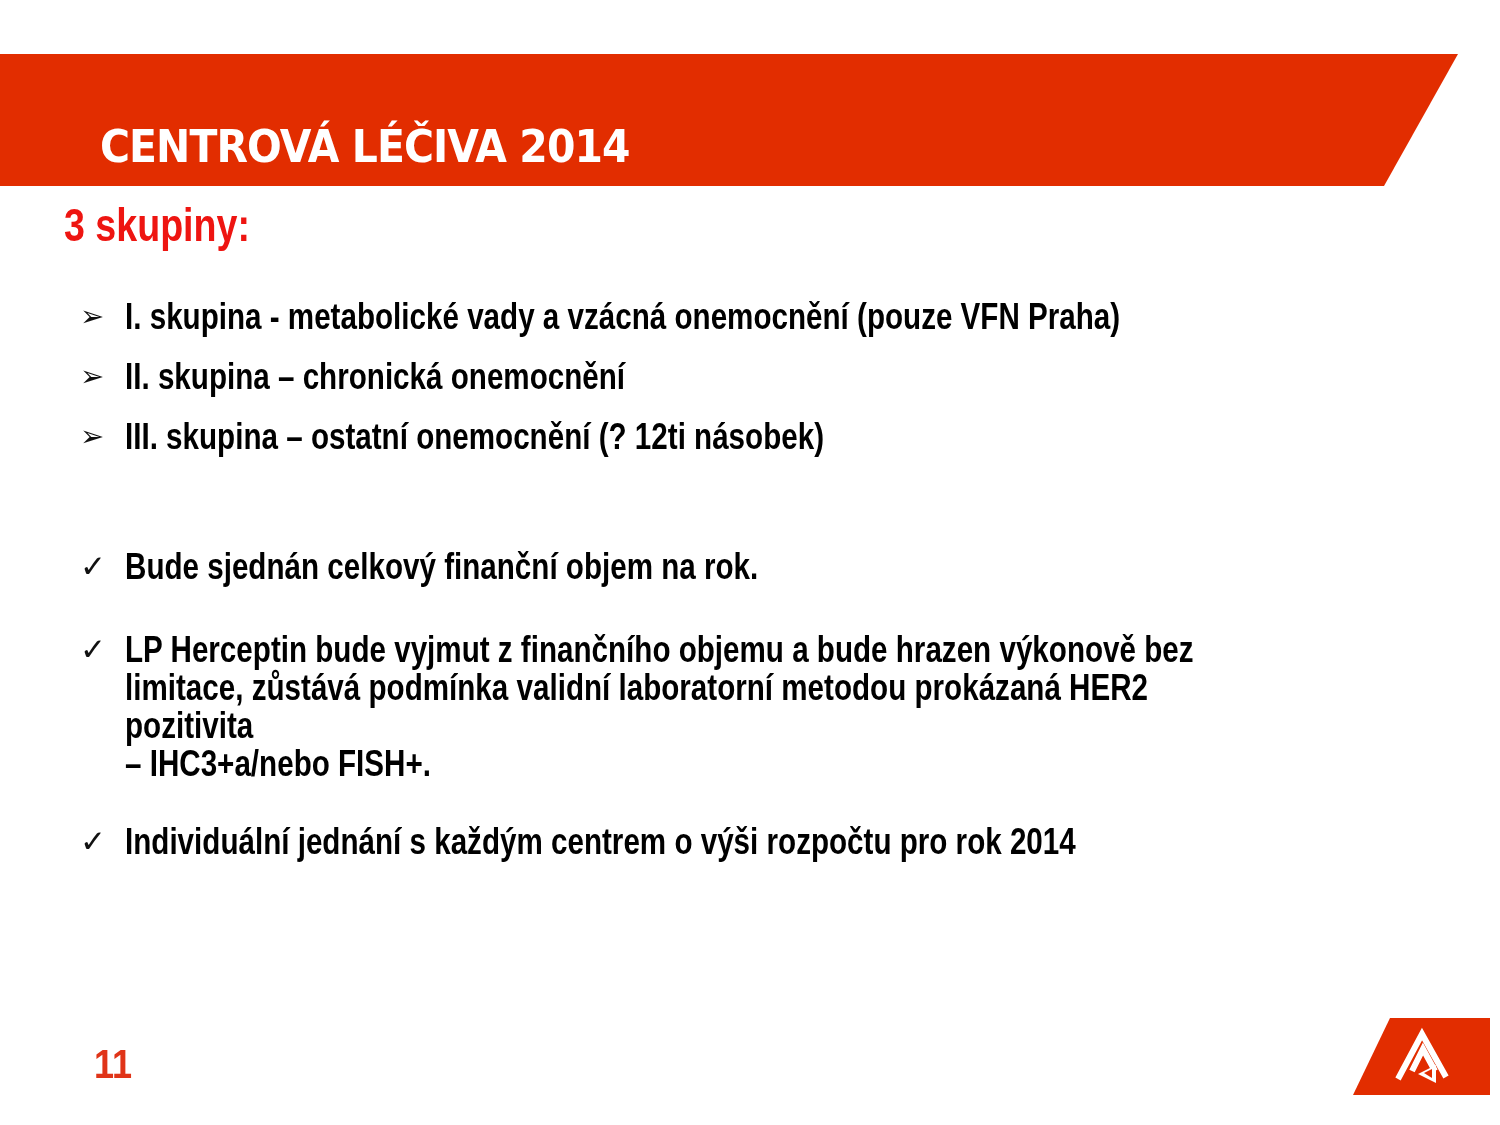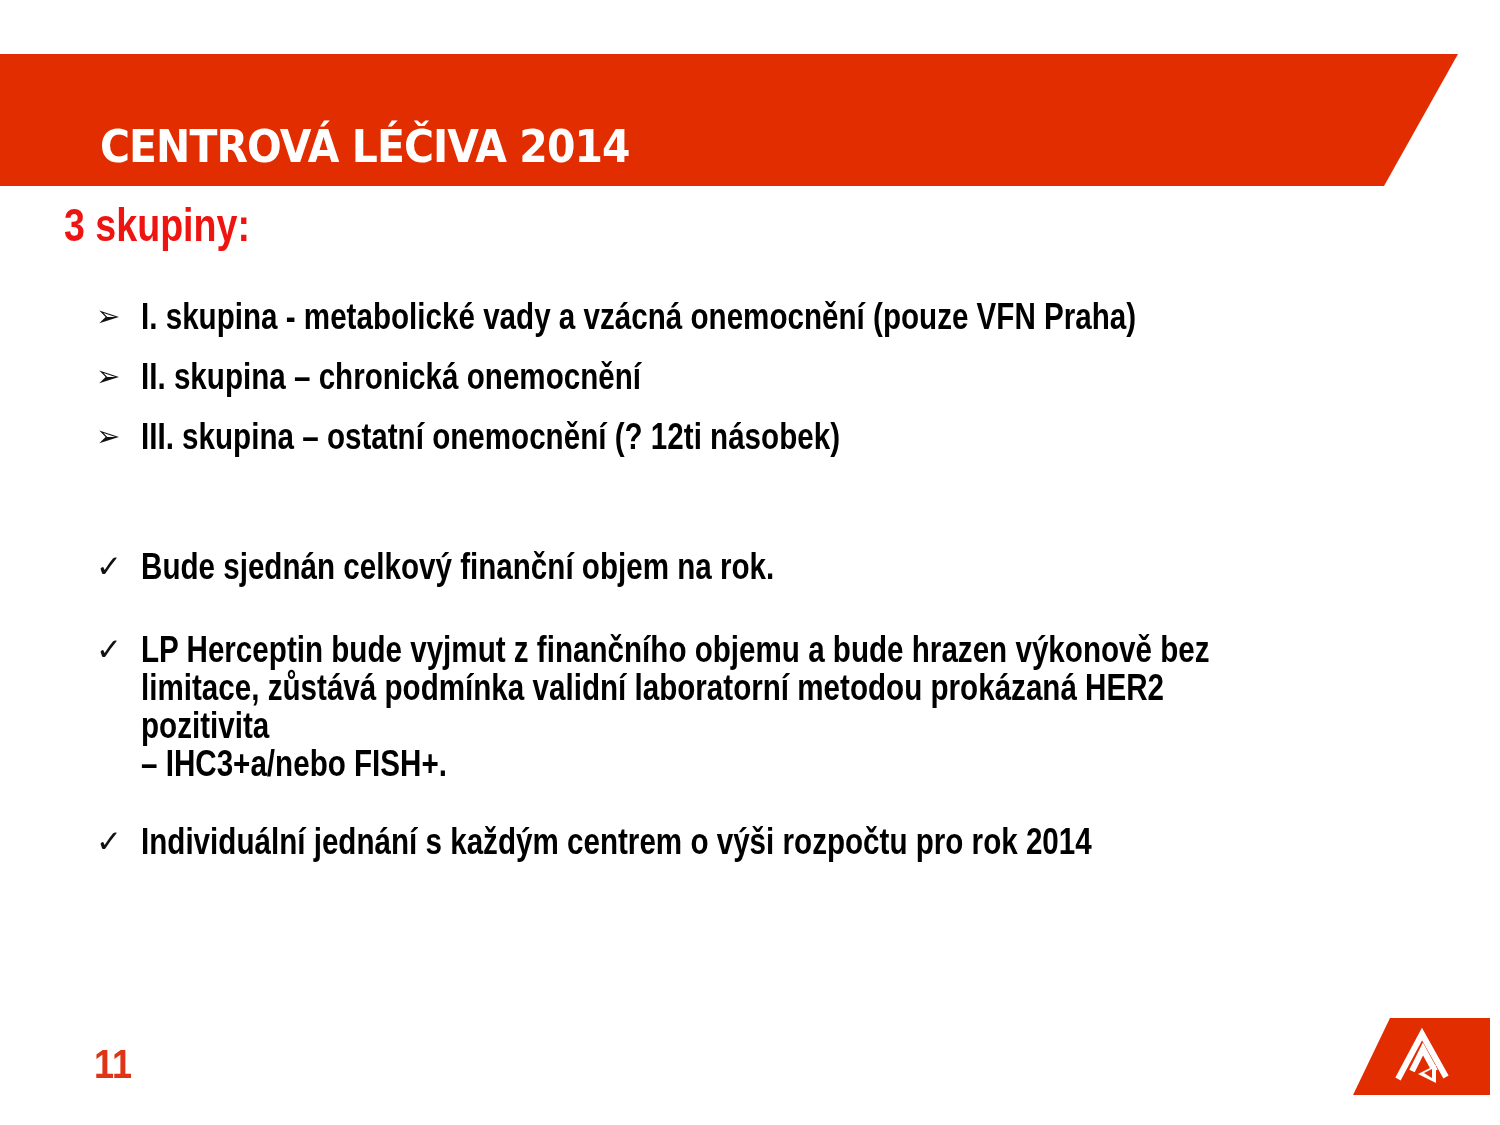--- a/index.html
+++ b/index.html
@@ -18,21 +18,21 @@
     color:#ffffff;font-size:44px;font-weight:bold;
     font-family:"DejaVu Sans",sans-serif;letter-spacing:-1px;
     transform:scaleX(0.93);transform-origin:left top;white-space:nowrap;
   }
   
   .heading{
     position:absolute;left:64px;top:197px;
     color:var(--accent,#ee1511);font-size:47px;font-weight:bold;
     transform:scaleX(0.80);transform-origin:left top;white-space:nowrap;
   }
-  .row{position:absolute;left:96px;white-space:nowrap;}
+  .row{position:absolute;left:80px;white-space:nowrap;}
   .bullet{
     display:inline-block;width:45px;color:#111;font-weight:normal;
     vertical-align:top;
   }
   .arrow-glyph{font-size:29px;line-height:37px;}
   .check-glyph{font-size:31px;line-height:37px;}
   .txt{
     display:inline-block;color:#000;font-size:37px;font-weight:bold;
     line-height:37px;letter-spacing:0px;
     transform:scaleX(0.80);transform-origin:left top;

